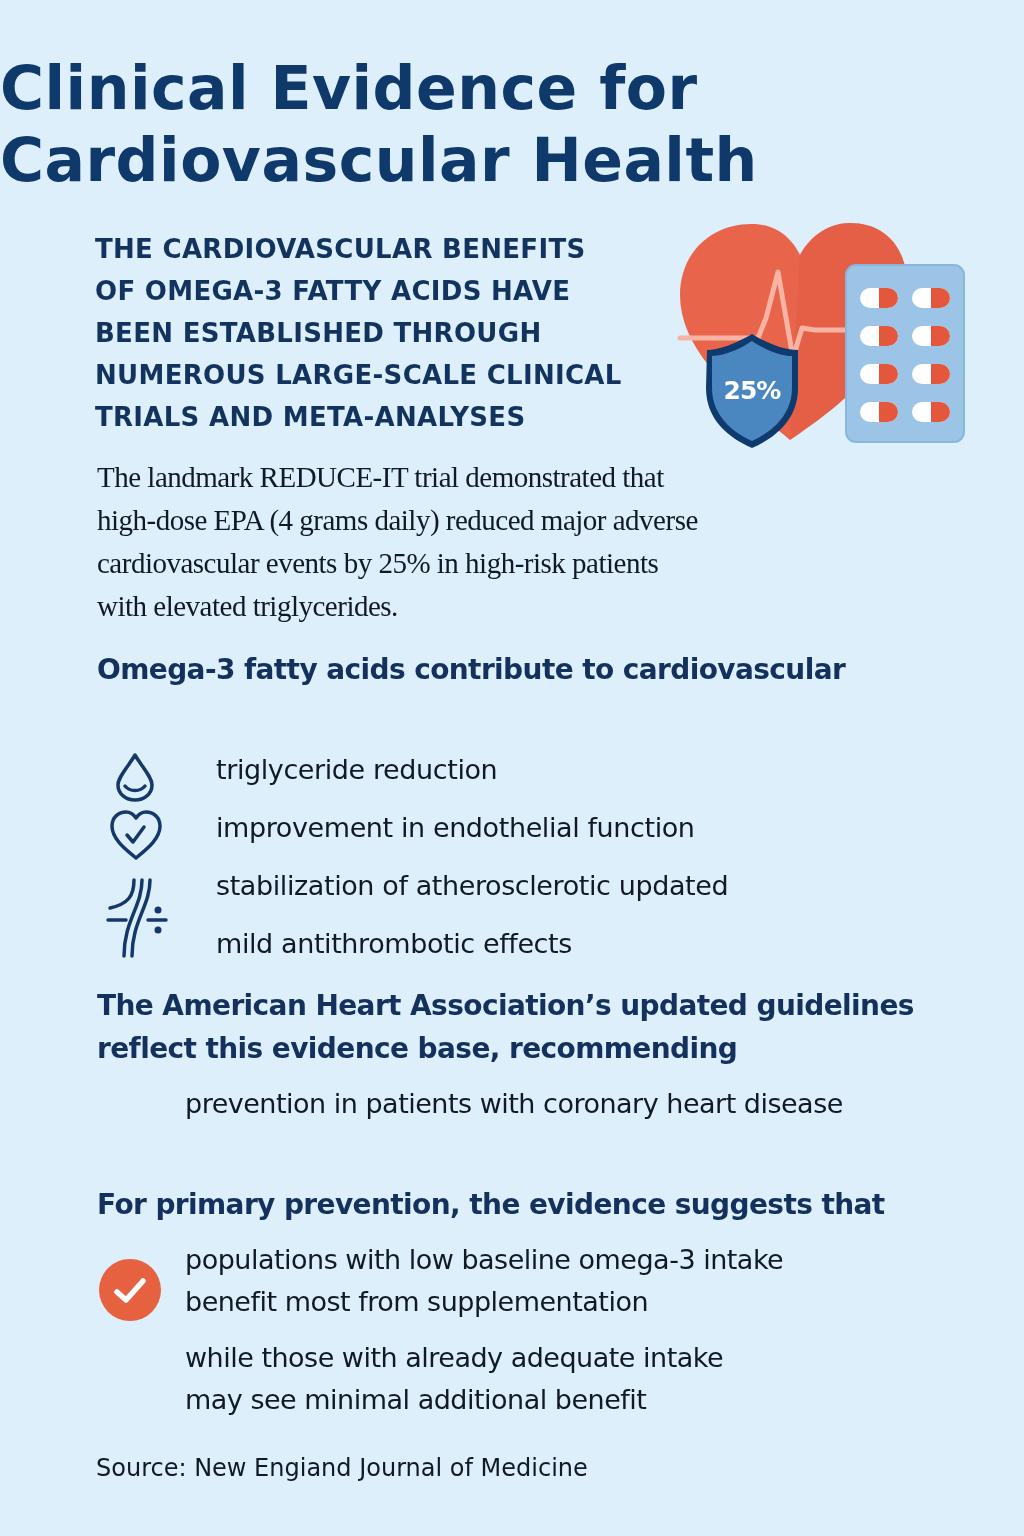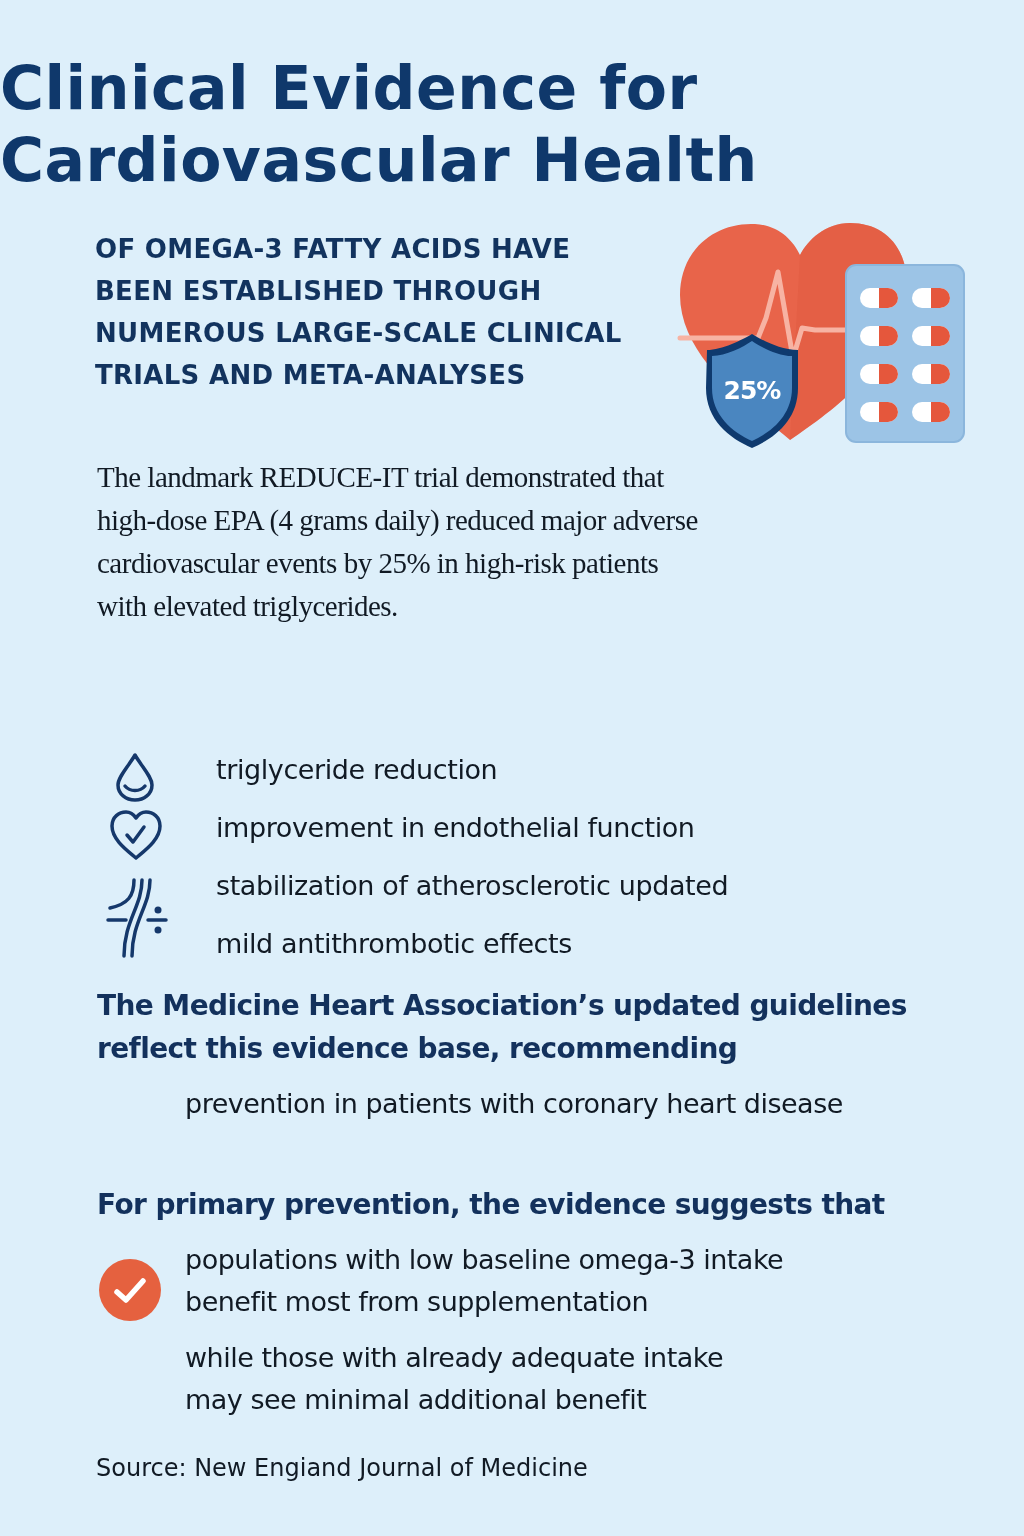--- a/index.html
+++ b/index.html
@@ -87,20 +87,21 @@
   </style>
 </head>
 <body>
 
 <div class="title">
   <div>Clinical Evidence for</div>
   <div>Cardiovascular Health</div>
 </div>
 
 <div class="intro">
+  <div>THE CARDIOVASCULAR BENEFITS</div>
   <div>OF OMEGA-3 FATTY ACIDS HAVE</div>
   <div>BEEN ESTABLISHED THROUGH</div>
   <div>NUMEROUS LARGE-SCALE CLINICAL</div>
   <div>TRIALS AND META-ANALYSES</div>
 </div>
 
 <div class="hero">
   <svg width="320" height="250" viewBox="0 0 320 250">
 
     <g>
@@ -145,20 +146,21 @@
 </div>
 
 <div class="para" style="top:456px;">
   <div>The landmark REDUCE-IT trial demonstrated that</div>
   <div>high-dose EPA (4 grams daily) reduced major adverse</div>
   <div>cardiovascular events by 25% in high-risk patients</div>
   <div>with elevated triglycerides.</div>
 </div>
 
 <div class="lead" style="top:648px;">
+  <div>Omega-3 fatty acids contribute to cardiovascular</div>
 </div>
 
 <svg class="icon" style="left:112px; top:752px;" width="46" height="50" viewBox="0 0 46 50">
   <path d="M23 3 C 16 15, 6 25, 6 33 C 6 42, 14 48, 23 48 C 32 48, 40 42, 40 33 C 40 25, 30 15, 23 3 Z" fill="none" stroke="#15386b" stroke-width="3.5" stroke-linejoin="round"></path>
   <path d="M13 34 C 18 40, 28 40, 33 34" fill="none" stroke="#15386b" stroke-width="3.5" stroke-linecap="round"></path>
 </svg>
 
 <svg class="icon" style="left:108px; top:808px;" width="56" height="54" viewBox="0 0 56 54">
   <path d="M28 50 C 20 43, 4 32, 4 18 C 4 9, 11 4, 18 4 C 23 4, 26 7, 28 10 C 30 7, 33 4, 38 4 C 45 4, 52 9, 52 18 C 52 32, 36 43, 28 50 Z" fill="none" stroke="#15386b" stroke-width="3.5" stroke-linejoin="round"></path>
   <path d="M19 27 L 25 34 L 36 19" fill="none" stroke="#15386b" stroke-width="3.5" stroke-linecap="round" stroke-linejoin="round"></path>
@@ -173,21 +175,21 @@
   <circle cx="52" cy="34" r="3.5" fill="#15386b"></circle>
   <circle cx="52" cy="54" r="3.5" fill="#15386b"></circle>
 </svg>
 
 <div class="mech-item" style="top:752px;">triglyceride reduction</div>
 <div class="mech-item" style="top:810px;">improvement in endothelial function</div>
 <div class="mech-item" style="top:868px;">stabilization of atherosclerotic updated</div>
 <div class="mech-item" style="top:926px;">mild antithrombotic effects</div>
 
 <div class="lead" style="top:984px;">
-  <div>The Medicine Heart Association’s updated guidelines</div>
+  <div>The American Heart Association’s updated guidelines</div>
   <div>reflect this evidence base, recommending</div>
 </div>
 
 <div class="sub" style="top:1083px;">
   <div>prevention in patients with coronary heart disease</div>
 </div>
 
 <div class="lead" style="top:1183px;">For primary prevention, the evidence suggests that</div>
 
 <svg class="icon" style="left:98px; top:1258px;" width="64" height="64" viewBox="0 0 64 64">

